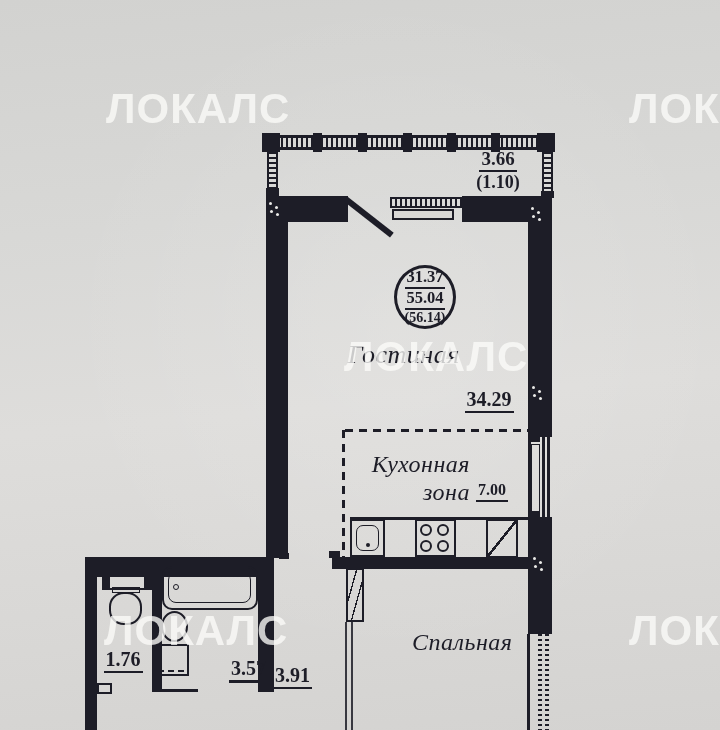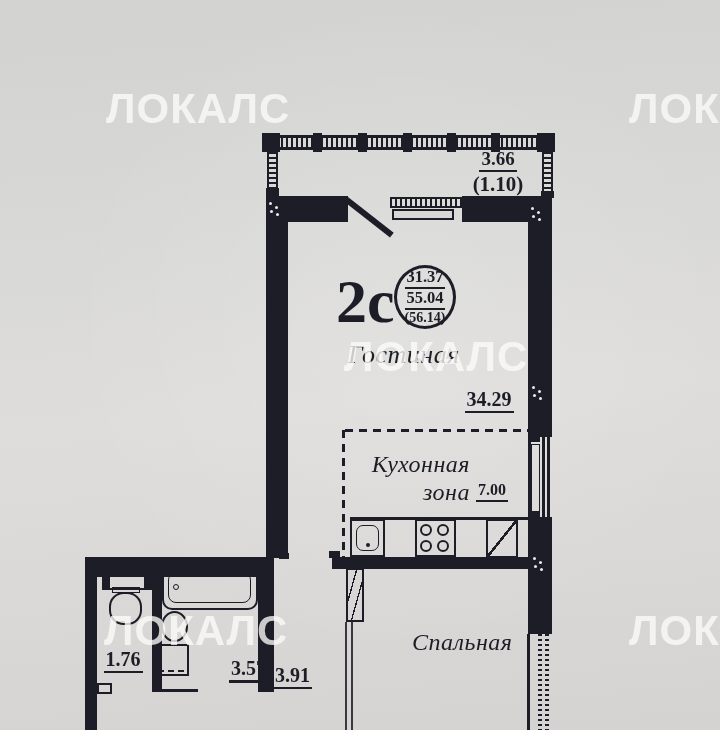--- a/index.html
+++ b/index.html
@@ -54,21 +54,21 @@
   <div class="ink" style="left:262px;top:133px;width:18px;height:19px;"></div>
   <div class="ink" style="left:537px;top:133px;width:18px;height:19px;"></div>
   <div class="rail-v vdots" style="left:267px;top:152px;width:11px;height:38px;"></div>
   <div class="rail-v vdots" style="left:542px;top:152px;width:11px;height:44px;"></div>
   <div class="ink" style="left:266px;top:188px;width:13px;height:9px;"></div>
   <div class="ink" style="left:541px;top:191px;width:13px;height:7px;"></div>
 
   <div class="dim" style="left:474px;top:149px;width:48px;font-size:19px;">
     <span class="u">3.66</span>
   </div>
-  <div class="dim" style="left:470px;top:173px;width:56px;font-size:21px;">
+  <div class="dim" style="left:470px;top:173px;width:56px;font-size:18px;">
     <span>(1.10)</span>
   </div>
 
   <div class="ink" style="left:266px;top:196px;width:82px;height:26px;"></div>
   <div class="ink" style="left:462px;top:196px;width:90px;height:26px;"></div>
   <div class="ink" style="left:266px;top:196px;width:22px;height:362px;"></div>
   <div class="ink" style="left:528px;top:196px;width:24px;height:241px;"></div>
   <div class="ink" style="left:528px;top:517px;width:24px;height:117px;"></div>
 
   <div class="ink" style="left:348px;top:197px;width:58px;height:6px;transform:rotate(38deg);transform-origin:top left;"></div>
@@ -132,23 +132,20 @@
   <div class="box" style="left:154px;top:644px;width:35px;height:32px;">
     <div style="position:absolute;left:2px;bottom:2px;width:26px;height:0;border-bottom:2px dashed var(--ink);"></div>
   </div>
   <div class="ink" style="left:152px;top:676px;width:3px;height:15px;"></div>
   <div class="ink" style="left:152px;top:689px;width:46px;height:3px;"></div>
   <div class="thinbox paperfill" style="left:97px;top:683px;width:15px;height:11px;border-width:2px;"></div>
 
   <div class="box paperfill door-panel" style="left:346px;top:568px;width:18px;height:54px;"></div>
   <div style="position:absolute;left:345px;top:622px;width:8px;height:108px;border-left:2.5px solid var(--ink);border-right:2.5px solid var(--ink);box-sizing:border-box;opacity:.85;"></div>
 
-  <div class="dim" style="left:336px;top:270px;font-size:62px;font-weight:600;line-height:1;">
-    <span>2с</span>
-  </div>
   <div class="stamp-circle" style="left:394px;top:265px;width:62px;height:64px;">
     <span class="u" style="font-size:16.5px;line-height:1.1;">31.37</span>
     <span class="u" style="font-size:16.5px;line-height:1.15;">55.04</span>
     <span style="font-size:14px;line-height:1.15;">(56.14)</span>
   </div>
 
   <div class="roomname" style="left:348px;top:340px;width:104px;font-size:26px;">
     <span>Гостиная</span>
   </div>
   <div class="dim" style="left:464px;top:389px;width:50px;font-size:20px;">

